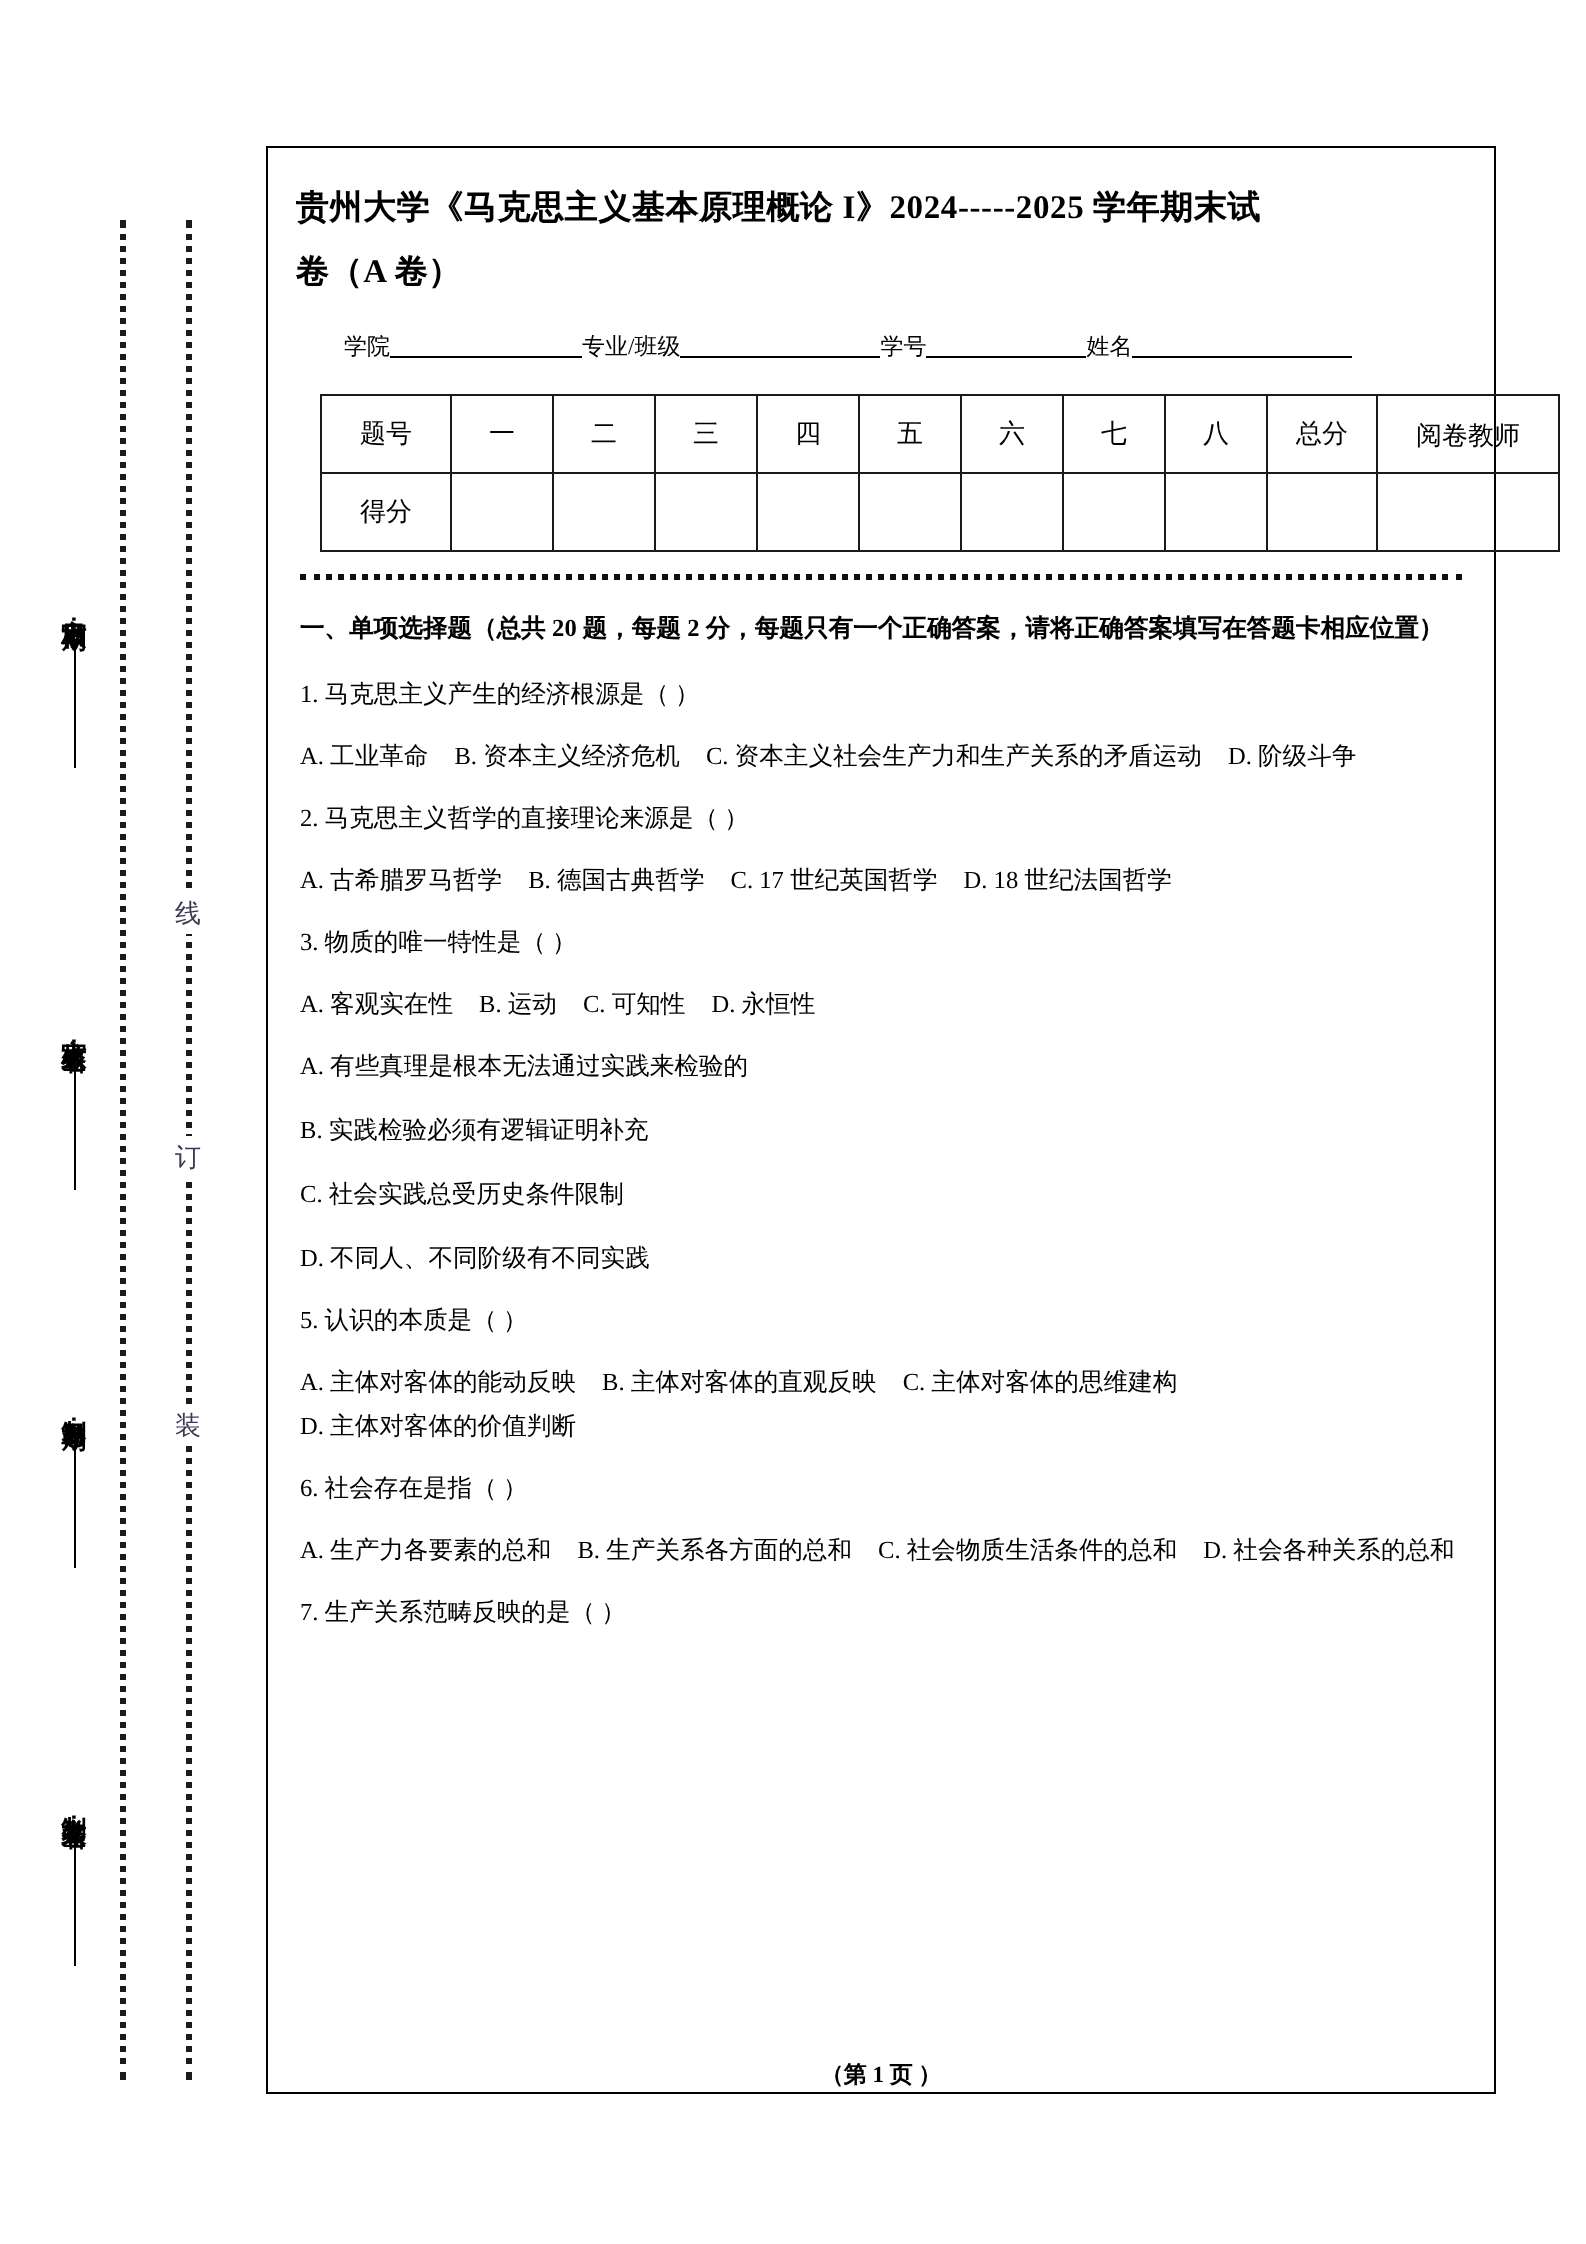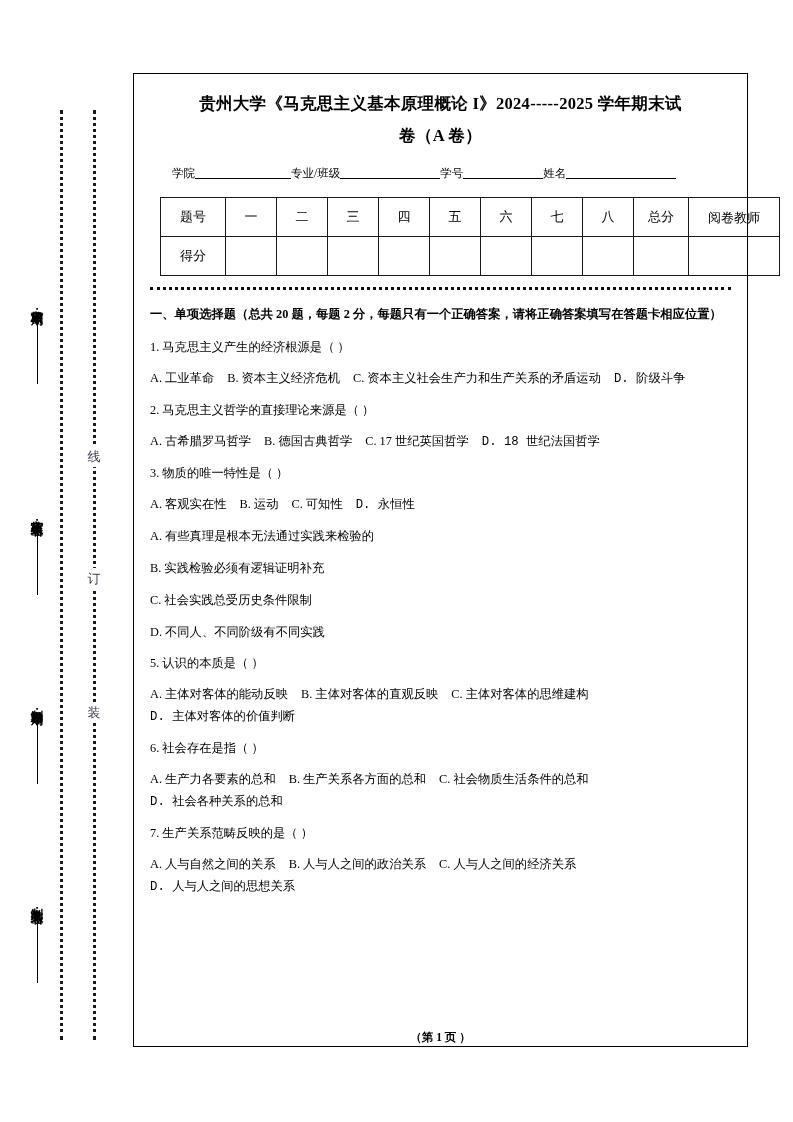--- a/index.html
+++ b/index.html
@@ -89,21 +89,21 @@
     width: 100%;
     padding: 14px 14px 0 14px;
     box-sizing: border-box;
   }
 
   
   #exam-title {
     font-size: 16.5px;
     font-weight: bold;
     line-height: 32px;
-    text-align: center;
+    text-align: left;
     letter-spacing: 0.3px;
     font-family: "Liberation Serif", "DejaVu Serif", serif;
   }
 
   
   #info-line {
     margin-top: 14px;
     padding: 0 16px 0 24px;
     font-size: 11.5px;
     display: flex;
@@ -180,21 +180,21 @@
     font-size: 12.3px;
     line-height: 22px;
     margin-bottom: 9px;
   }
   .options-inline {
     font-size: 12.3px;
     line-height: 22px;
     text-align: left;
   }
   .opt { margin-right: 13px; white-space: nowrap; }
-  .opt-last { margin-right: 0; font-family: Liberation Mono, monospace; }
+  .opt-last { margin-right: 0; }
   .options-stacked .opt-row {
     font-size: 12.3px;
     line-height: 22px;
     margin-bottom: 10px;
   }
   .options-stacked .opt-row:last-child { margin-bottom: 0; }
 
   
   #page-footer {
     position: absolute;
@@ -337,23 +337,20 @@
 
       <div class="question-block">
         <div class="question-stem">6. 社会存在是指（    ）</div>
         <div class="options-inline">
           <span class="opt">A. 生产力各要素的总和</span><span class="opt">B. 生产关系各方面的总和</span><span class="opt">C. 社会物质生活条件的总和</span><span class="opt opt-last">D. 社会各种关系的总和</span>
         </div>
       </div>
 
       <div class="question-block">
         <div class="question-stem">7. 生产关系范畴反映的是（    ）</div>
-        <div class="options-inline">
-          <span class="opt">A. 人与自然之间的关系</span><span class="opt">B. 人与人之间的政治关系</span><span class="opt">C. 人与人之间的经济关系</span><span class="opt opt-last">D. 人与人之间的思想关系</span>
-        </div>
       </div>
 
     </div>
   </div>
 </div>
 
 <div id="page-footer">
   <span>（第 1 页 ）</span>
 </div>
 

